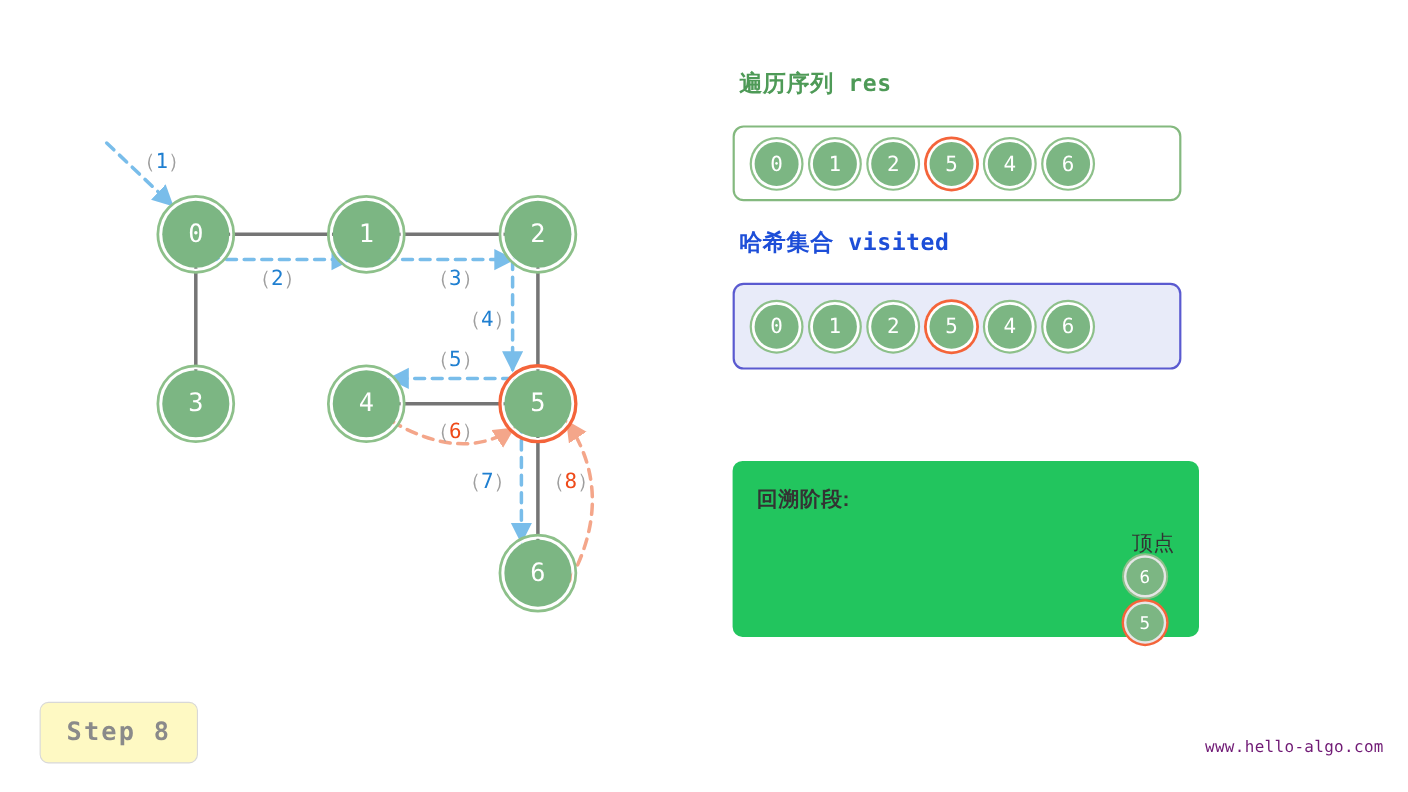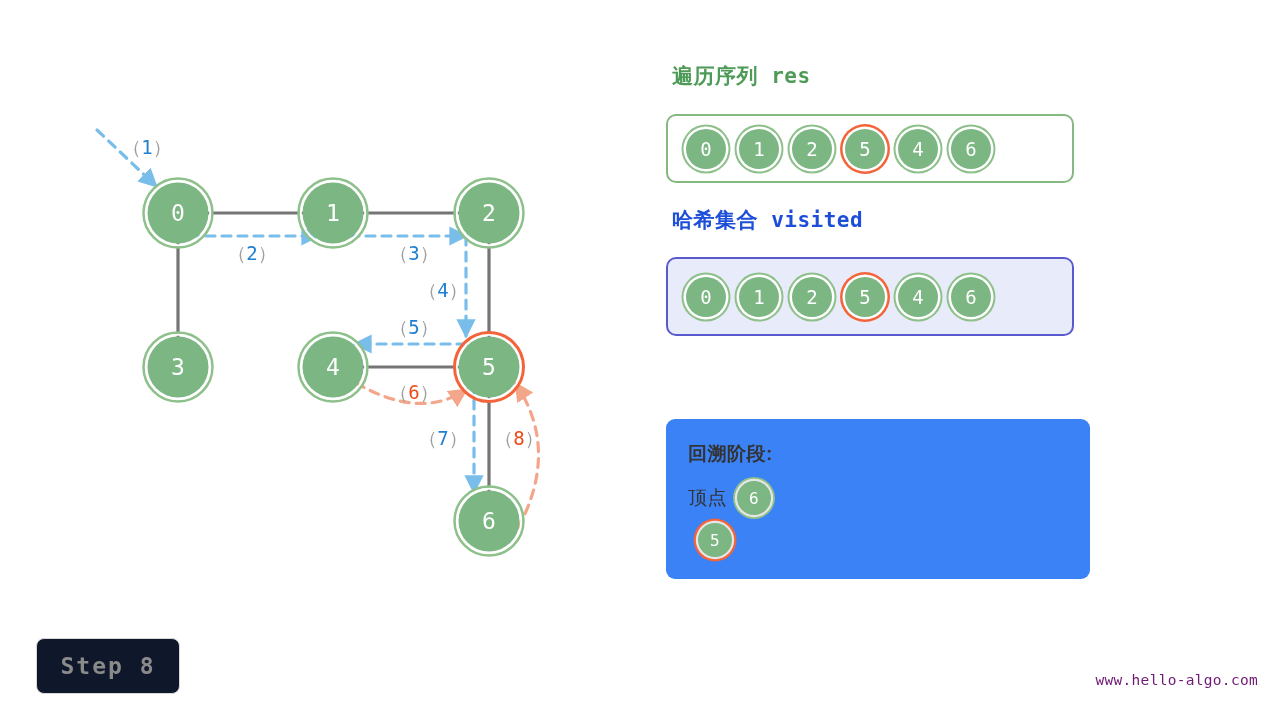--- a/index.html
+++ b/index.html
@@ -25,21 +25,21 @@
   }
 
   .step-label {
     position: absolute;
     left: 36px;
     top: 638px;
     width: 144px;
     height: 56px;
     border: 1.5px solid #d8d8d8;
     border-radius: 8px;
-    background: #0f172a;
+    background: #fef9c3;
     color: #8a8a8a;
     font-family: "DejaVu Sans Mono", monospace;
     font-weight: bold;
     font-size: 23px;
     letter-spacing: 2px;
     display: flex;
     align-items: center;
     justify-content: center;
     box-sizing: border-box;
   }
@@ -117,40 +117,41 @@
     box-shadow: 0 0 0 2.5px #ffffff, 0 0 0 5px #f4643a;
   }
 
   
   .note {
     position: absolute;
     left: 0px;
     top: 419px;
     width: 424px;
     height: 160px;
-    background: #3b82f6;
+    background: #22c55e;
     border-radius: 9px;
     box-sizing: border-box;
     padding: 22px 22px 0 22px;
   }
   .note-head {
     color: #333333;
     font-weight: bold;
     font-size: 19px;
     letter-spacing: 0.5px;
     margin-bottom: 14px;
   }
   .note-line {
     display: flex;
-    align-items: center;
+    align-items: flex-end;
     color: #333333;
     font-size: 19px;
     letter-spacing: 0.5px;
     margin-bottom: 8px;
     white-space: nowrap;
+    flex-direction: column;
   }
   .note-line .tok {
     width: 34px; height: 34px;
     font-size: 16px;
     margin: 0 10px;
     box-shadow: 0 0 0 2.2px #e6e6e6, 0 0 0 4px #8dc08a;
   }
   .note-line .tok.hl {
     box-shadow: 0 0 0 2.2px #e6e6e6, 0 0 0 4.4px #f4643a;
   }

